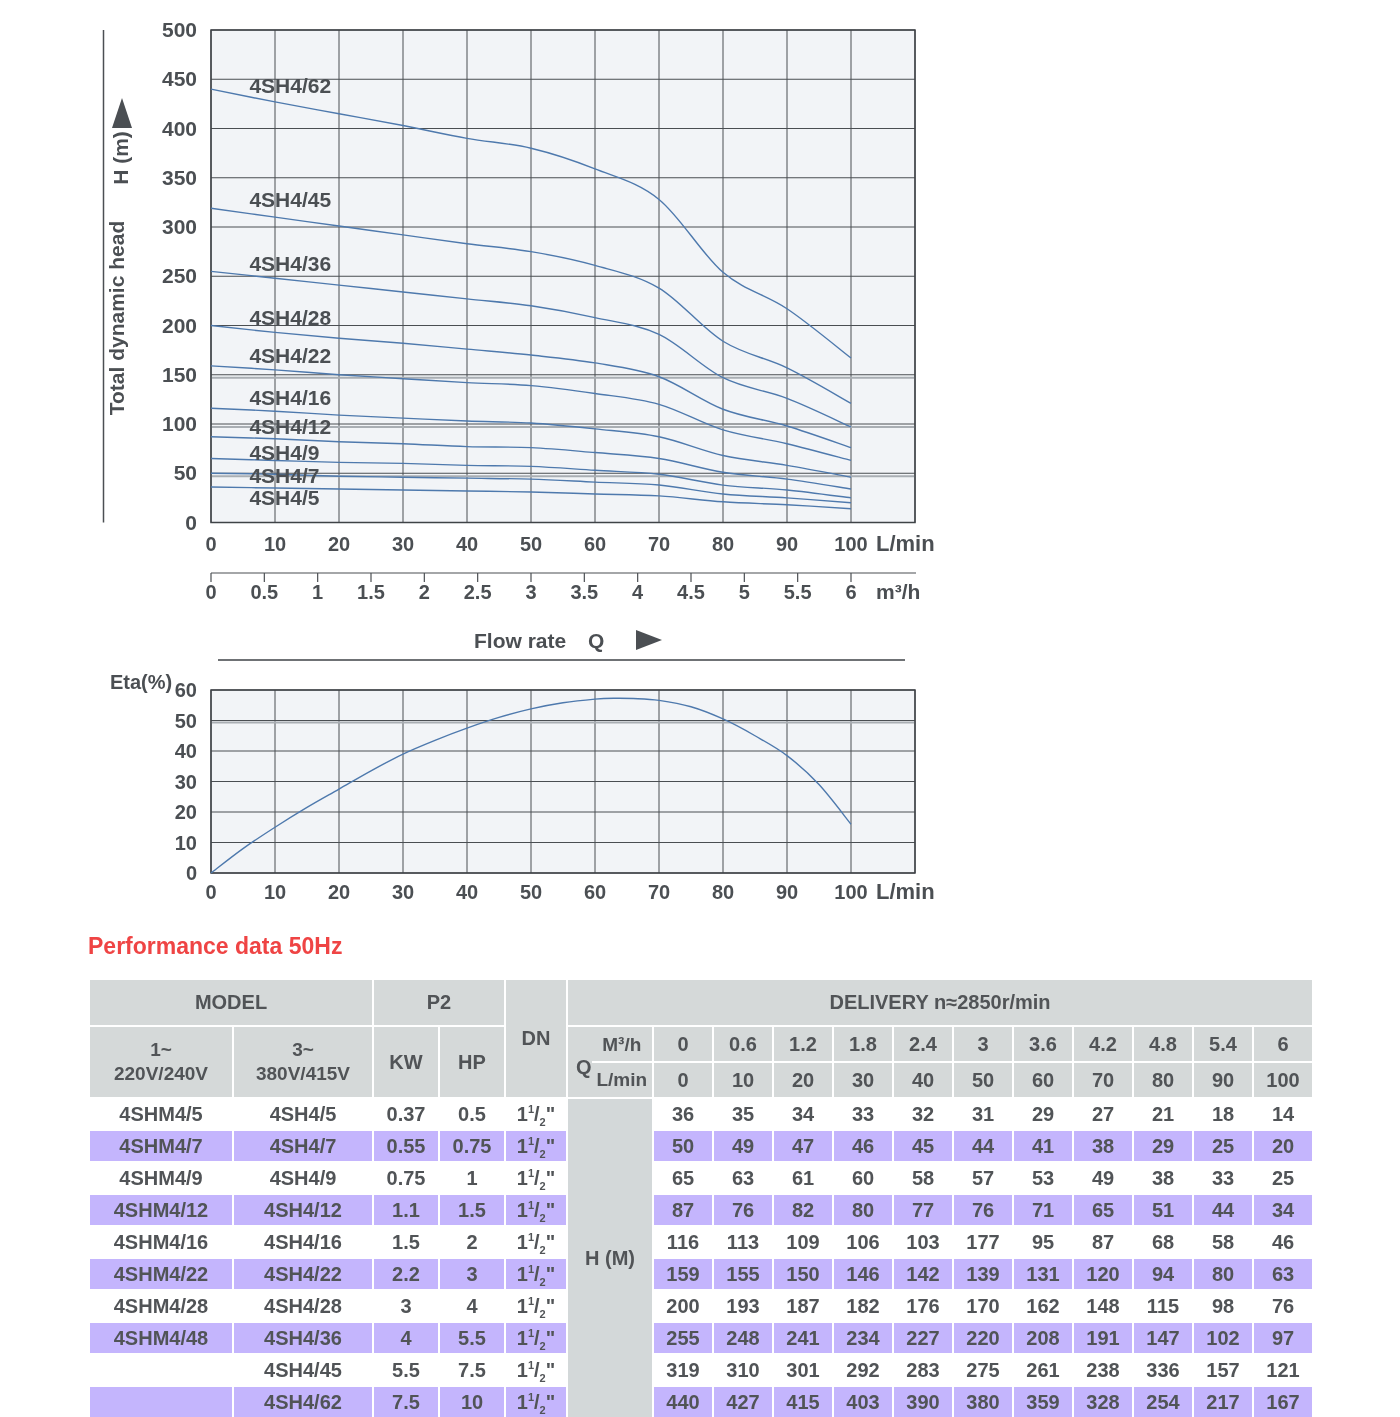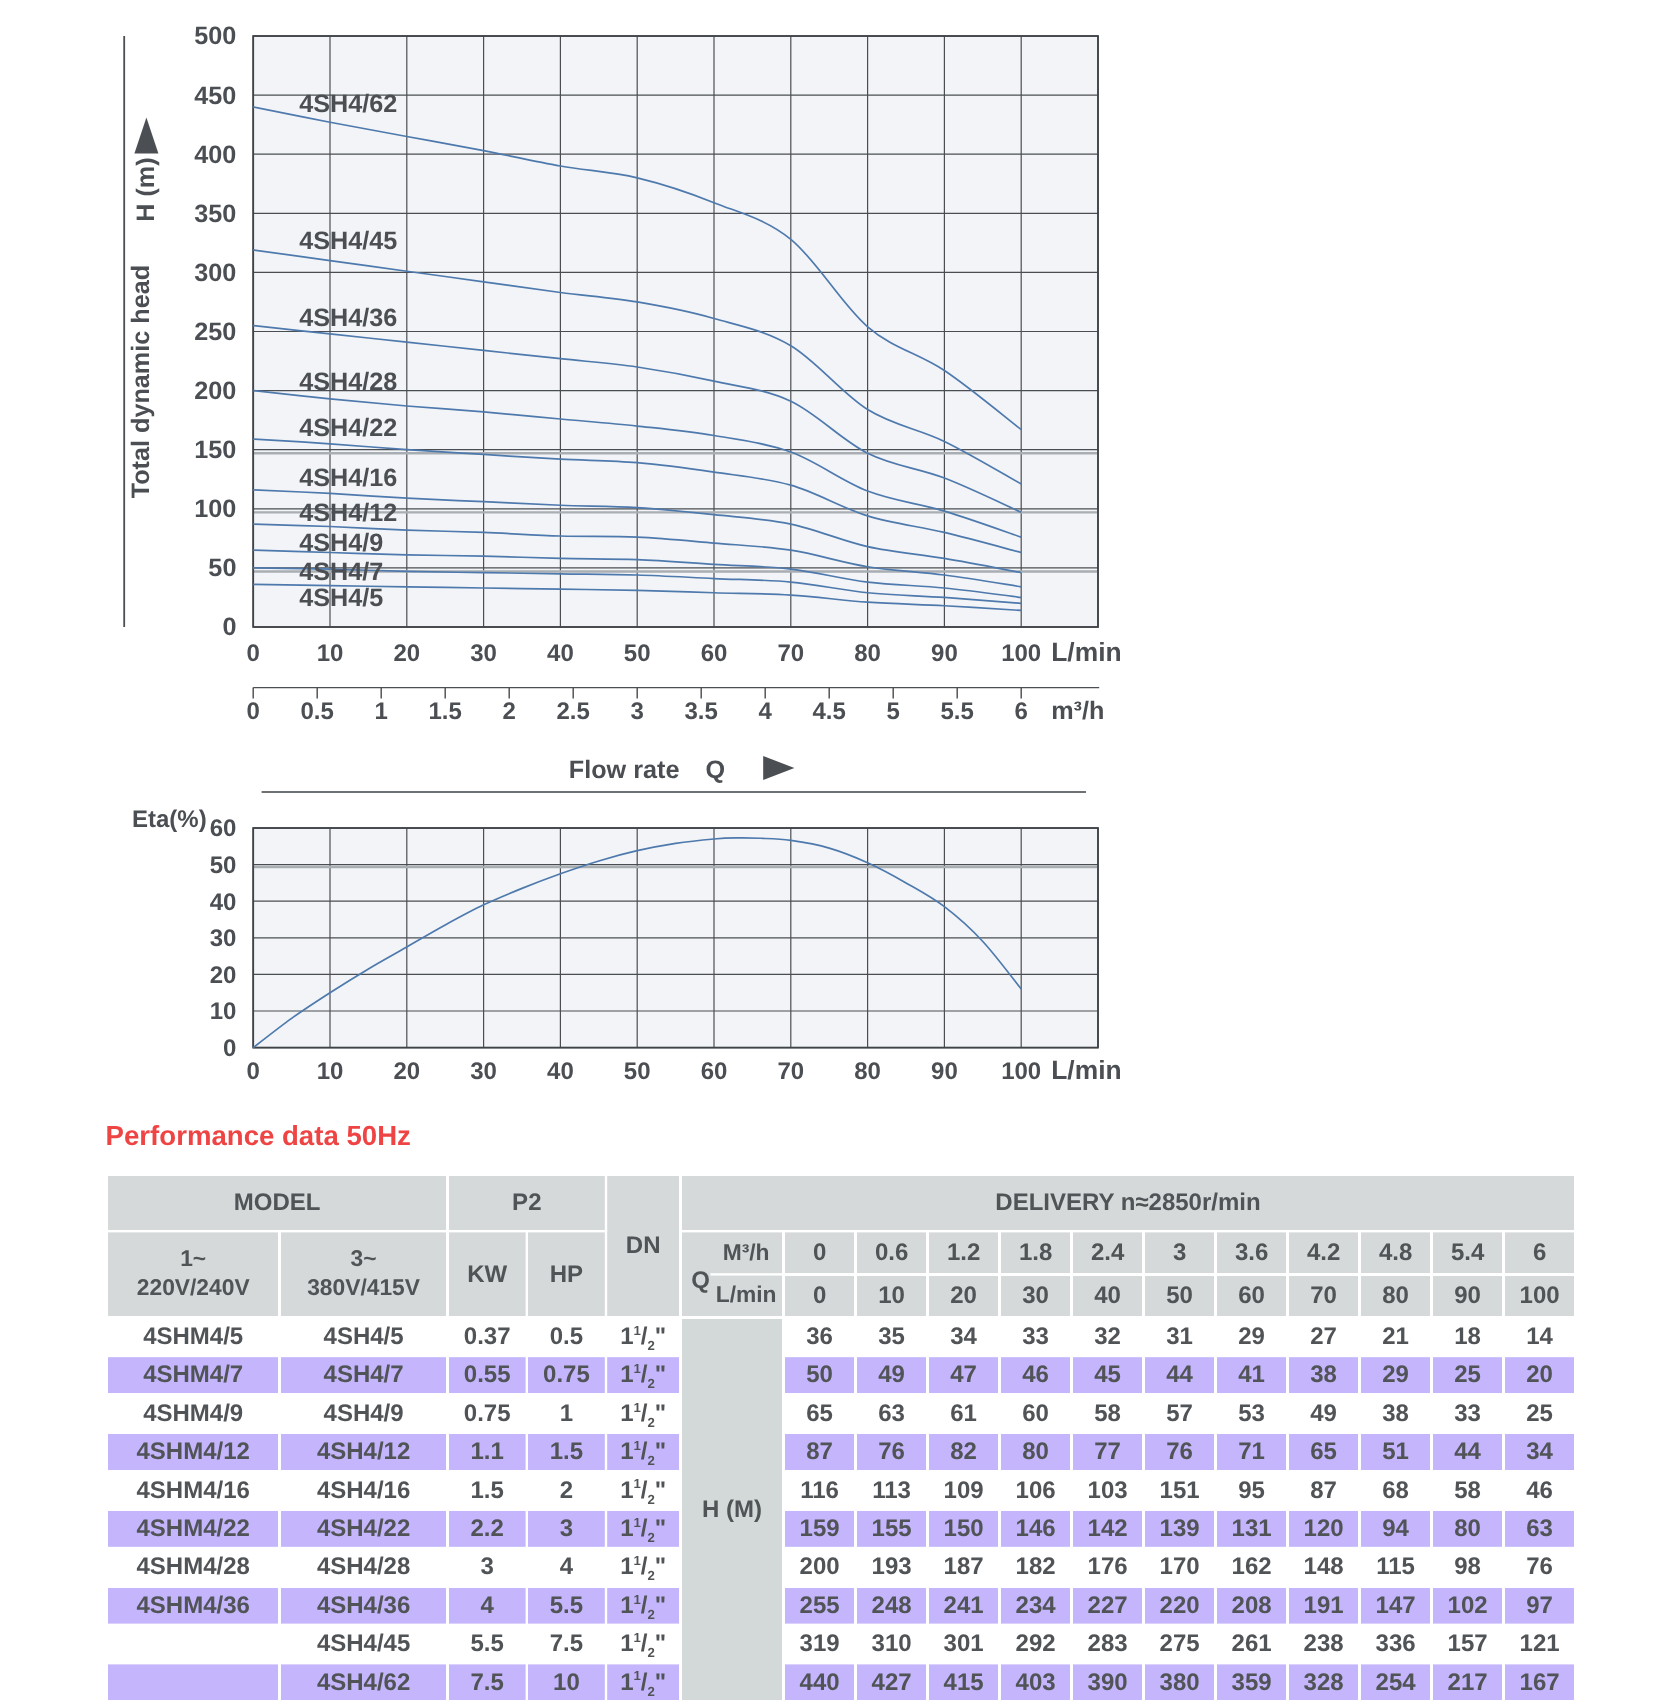--- a/index.html
+++ b/index.html
@@ -339,21 +339,21 @@
             <td>4SHM4/16</td>
             <td>4SH4/16</td>
             <td>1.5</td>
             <td>2</td>
             <td>1<sup>1</sup>/<sub>2</sub>"</td>
             <td>116</td>
             <td>113</td>
             <td>109</td>
             <td>106</td>
             <td>103</td>
-            <td>151</td>
+            <td>177</td>
             <td>95</td>
             <td>87</td>
             <td>68</td>
             <td>58</td>
             <td>46</td>
           </tr>
           <tr class="even">
             <td>4SHM4/22</td>
             <td>4SH4/22</td>
             <td>2.2</td>
@@ -383,21 +383,21 @@
             <td>182</td>
             <td>176</td>
             <td>170</td>
             <td>162</td>
             <td>148</td>
             <td>115</td>
             <td>98</td>
             <td>76</td>
           </tr>
           <tr class="even">
-            <td>4SHM4/36</td>
+            <td>4SHM4/48</td>
             <td>4SH4/36</td>
             <td>4</td>
             <td>5.5</td>
             <td>1<sup>1</sup>/<sub>2</sub>"</td>
             <td>255</td>
             <td>248</td>
             <td>241</td>
             <td>234</td>
             <td>227</td>
             <td>220</td>

